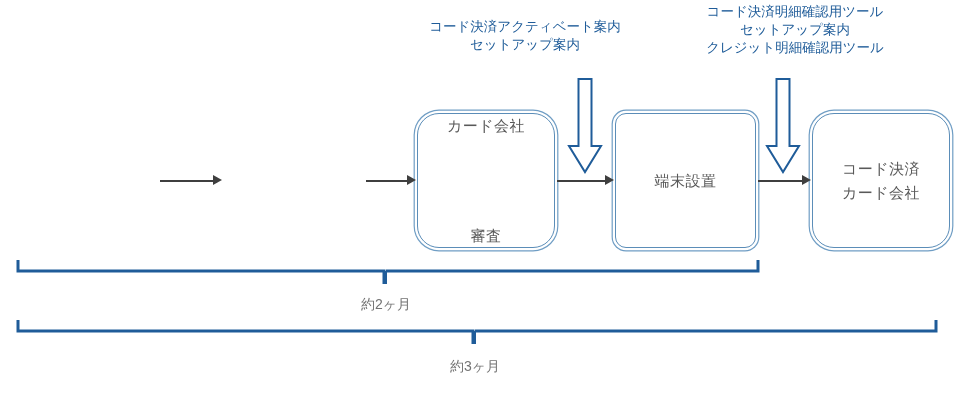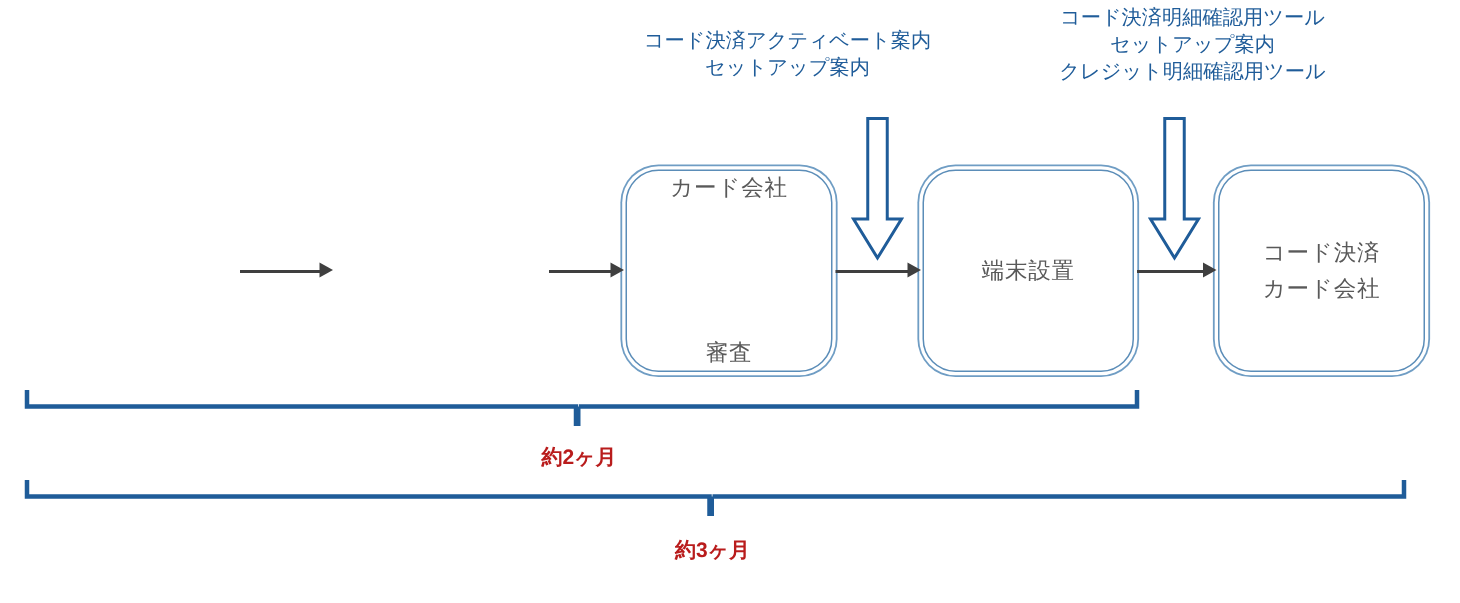--- a/index.html
+++ b/index.html
@@ -53,22 +53,22 @@
     text-align:center;
     white-space:nowrap;
   }
   .callout .ln{display:block;}
 
   
   .bracket{position:absolute;}
   .bracket svg{display:block;}
   .spanlabel{
     position:absolute;
-    color:#b91c1c;
-    font-weight:bold;
+    color:#737373;
+    font-weight:normal;
     font-size:14px;
     text-align:left;
     white-space:nowrap;
     transform:translateX(-50%);
   }
 </style>
 </head>
 <body>
 
 <div id="stage">
@@ -96,21 +96,21 @@
     </svg>
   </div>
 
 
 
   <div class="pbox" style="left:417px;top:113px;width:138px;height:135px;justify-content:space-between;">
     <span class="ln">カード会社</span>
     <span class="ln">審査</span>
   </div>
 
-  <div class="pbox" style="left:615px;top:113px;width:141px;height:135px;">
+  <div class="pbox" style="left:615px;top:113px;width:141px;height:135px;border-radius:11px;">
     <span class="ln">端末設置</span>
   </div>
 
   <div class="pbox" style="left:812px;top:113px;width:138px;height:135px;">
     <span class="ln">コード決済</span>
     <span class="ln">カード会社</span>
   </div>
 
   <div class="harrow" style="left:160px;top:175px;width:62px;">
     <span class="stem" style="width:54px;"></span>

